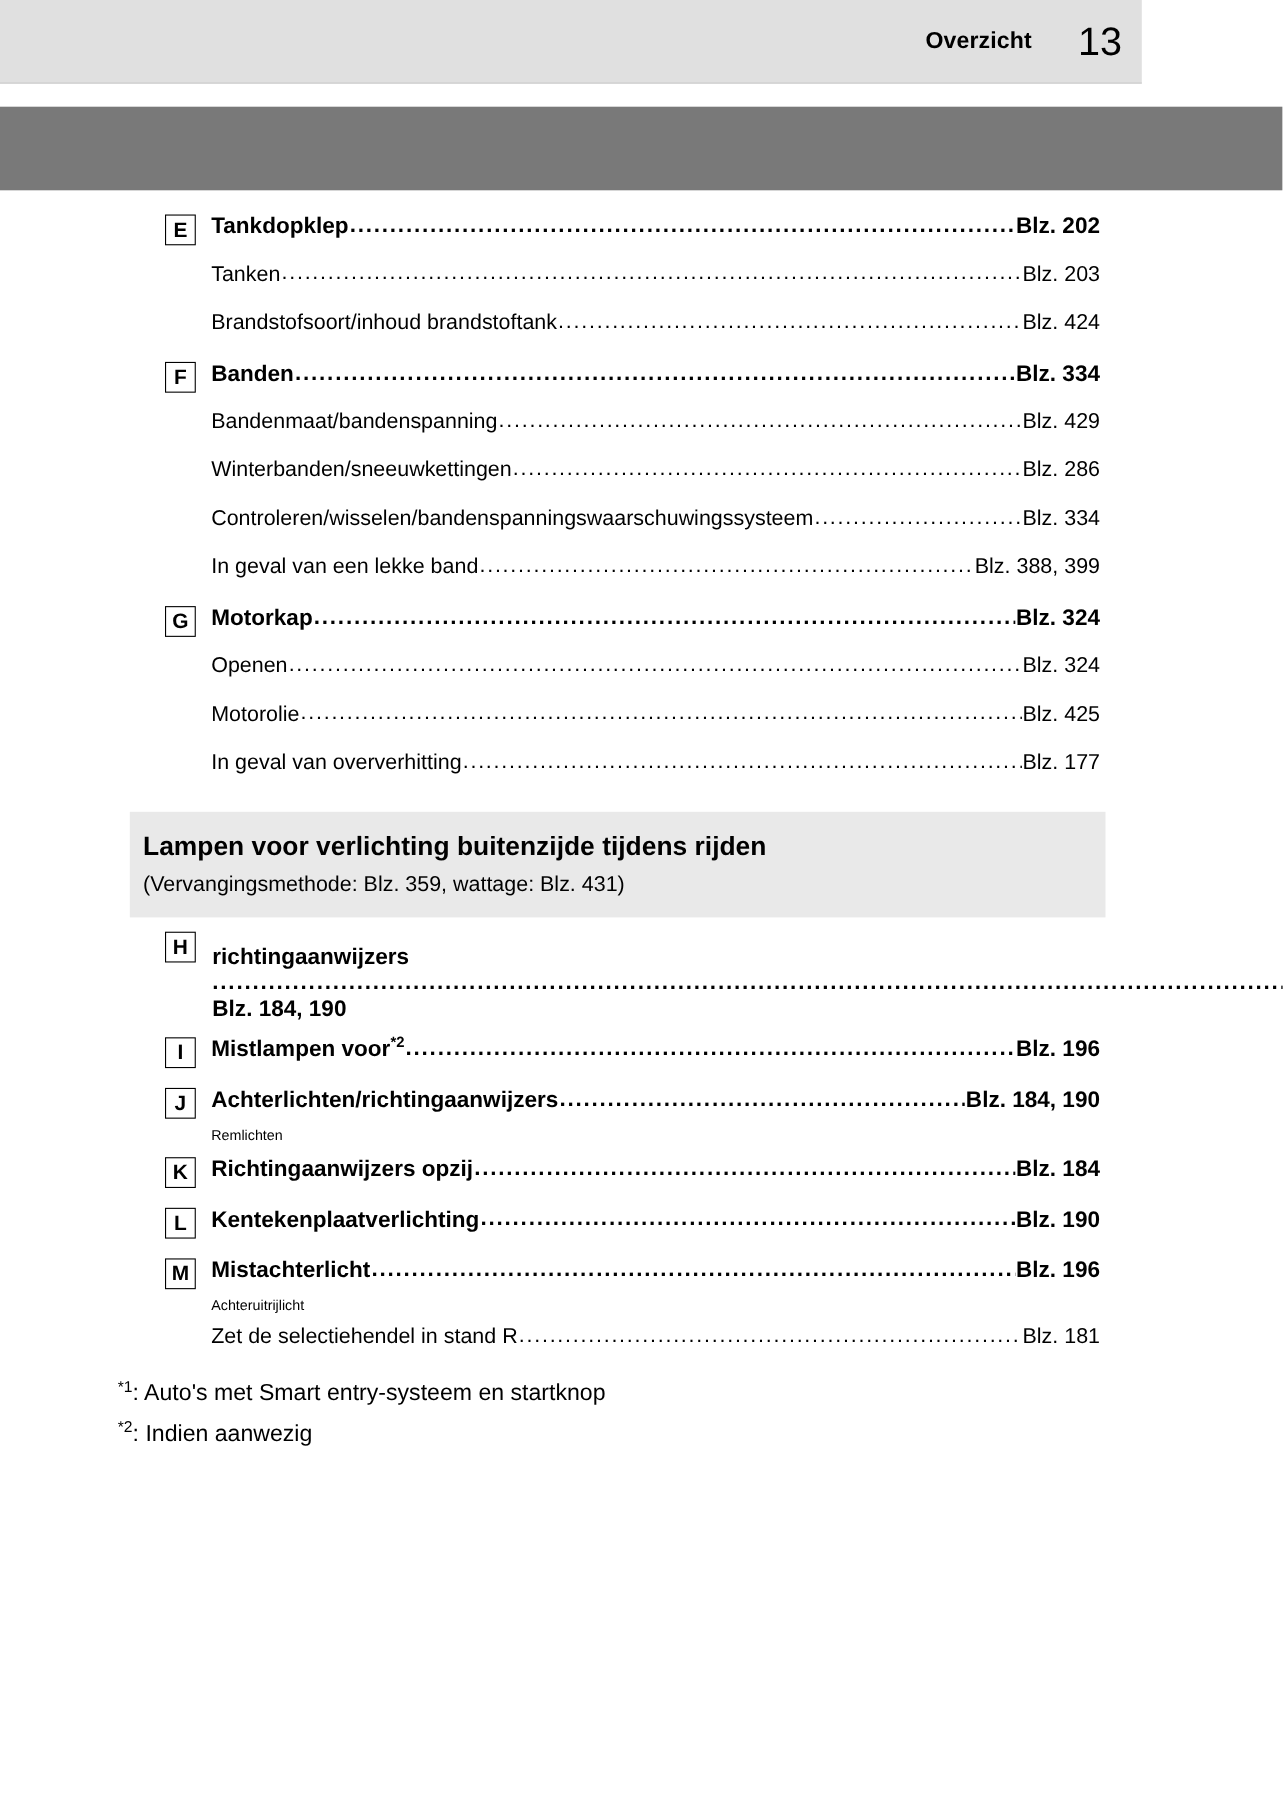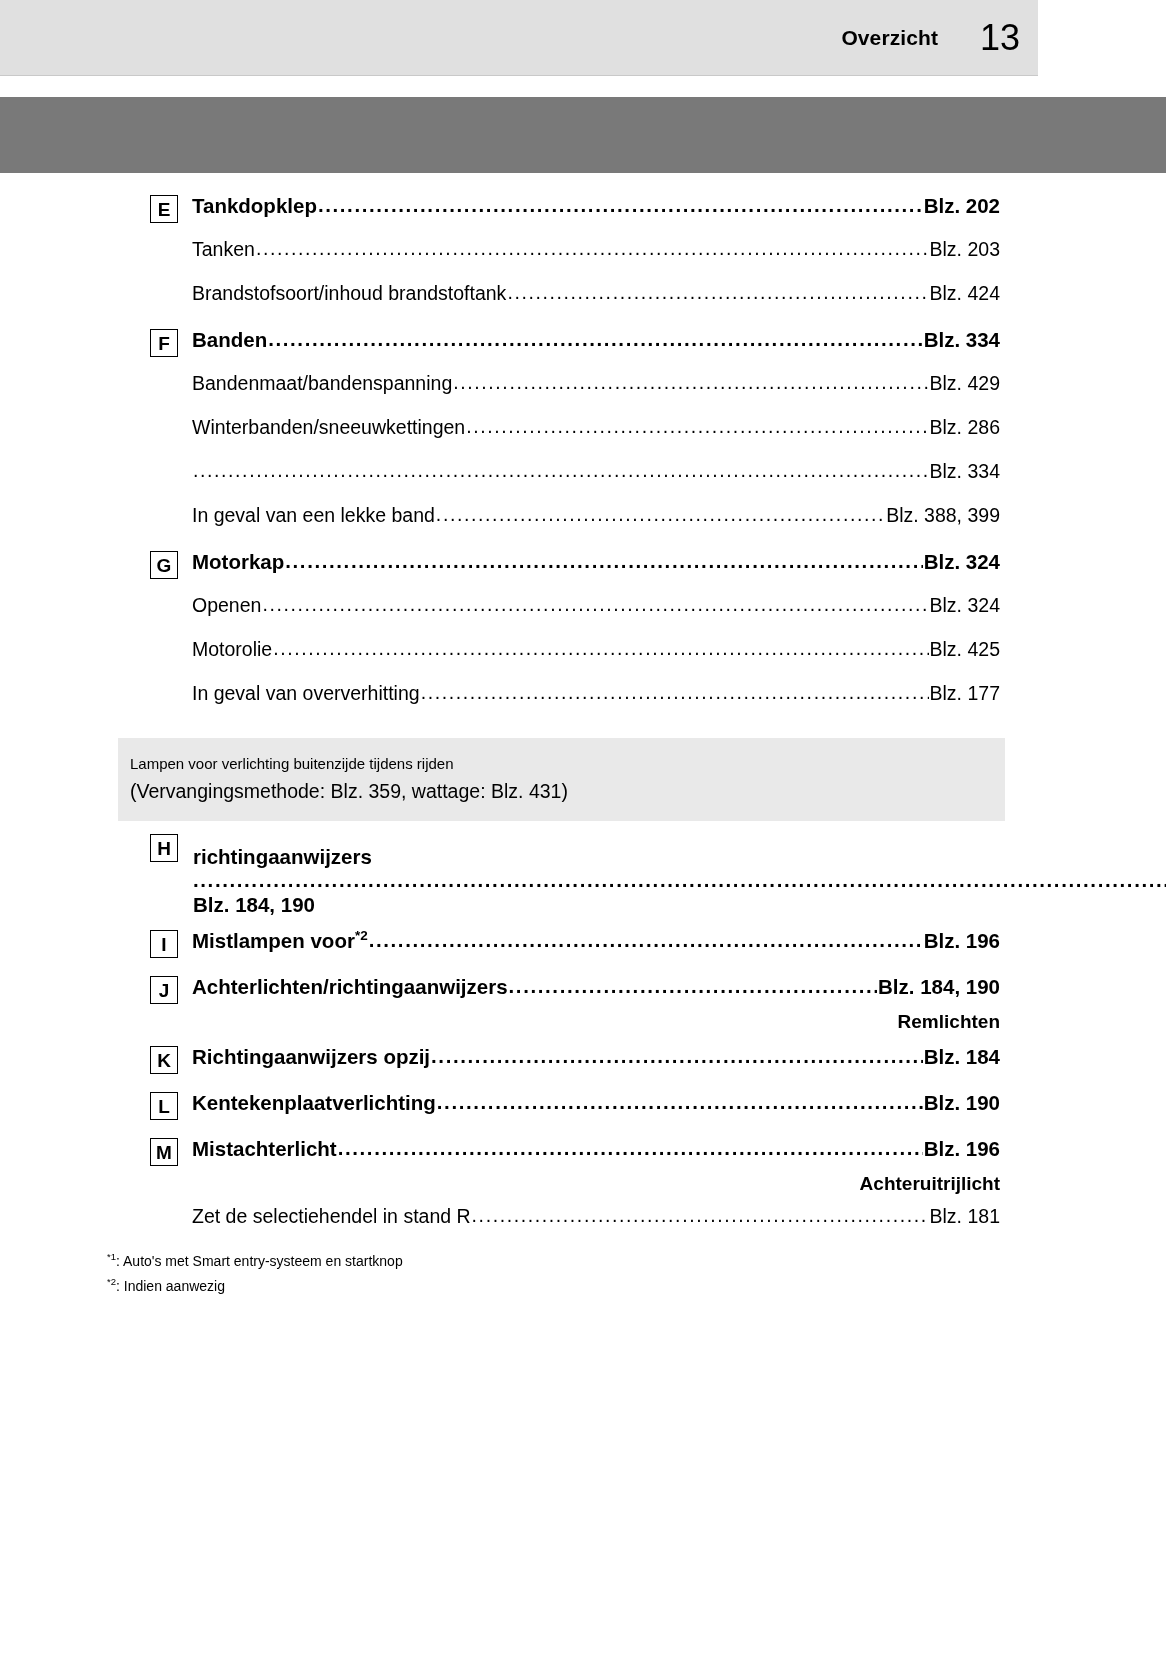--- a/index.html
+++ b/index.html
@@ -129,24 +129,23 @@
   .main-entry .leader-page {
     font-size: 20.5px;
     font-weight: bold;
     text-align: center;
   }
   .main-entry .leader-dots {
     font-size: 20.5px;
     font-weight: bold;
   }
   .main-entry .plain-line {
-    font-size: 19px;
-    font-weight: bold;
+    font-size: 13px;
+    font-weight: normal;
     margin-top: 12px;
-    text-align: right;
   }
   .main-entry .wrap-first {
     font-size: 20.5px;
     font-weight: bold;
     white-space: nowrap;
   }
   .main-entry .wrap-second {
     margin-top: 12px;
     flex-direction: column;
   }
@@ -169,39 +168,39 @@
   
   .callout {
     margin-top: 22px;
     margin-left: 118px;
     margin-right: 161px;
     background: #e9e9e9;
     padding: 15px 16px 16px 12px;
     box-sizing: border-box;
   }
   .callout-title {
-    font-size: 15px;
-    font-weight: normal;
+    font-size: 24px;
+    font-weight: bold;
     line-height: 1.45;
   }
   .callout-sub {
     font-size: 19.5px;
     font-weight: normal;
     line-height: 1.45;
     margin-top: 2px;
   }
 
   
   .footnotes {
     margin-top: 10px;
     padding-left: 107px;
     padding-right: 160px;
   }
   .footnote {
-    font-size: 14px;
+    font-size: 21px;
     line-height: 1.78;
     white-space: nowrap;
   }
   .footnote .fn-mark {
     font-size: 0.68em;
     vertical-align: super;
     line-height: 0;
   }
 </style>
 </head>
@@ -274,20 +273,21 @@
             <span class="leader-label">Winterbanden/sneeuwkettingen</span>
             <span class="leader-dots">................................................................................................................................................................................</span>
             <span class="leader-page">Blz. 286</span>
           </div>
         </div>
       </div>
       <div class="entry-row sub">
         <div class="letter-spacer"></div>
         <div class="entry-body sub-entry">
           <div class="leader-line">
+            <span class="leader-label">Controleren/wisselen/bandenspanningswaarschuwingssysteem</span>
             <span class="leader-dots">................................................................................................................................................................................</span>
             <span class="leader-page">Blz. 334</span>
           </div>
         </div>
       </div>
       <div class="entry-row sub">
         <div class="letter-spacer"></div>
         <div class="entry-body sub-entry">
           <div class="leader-line">
             <span class="leader-label">In geval van een lekke band</span>

